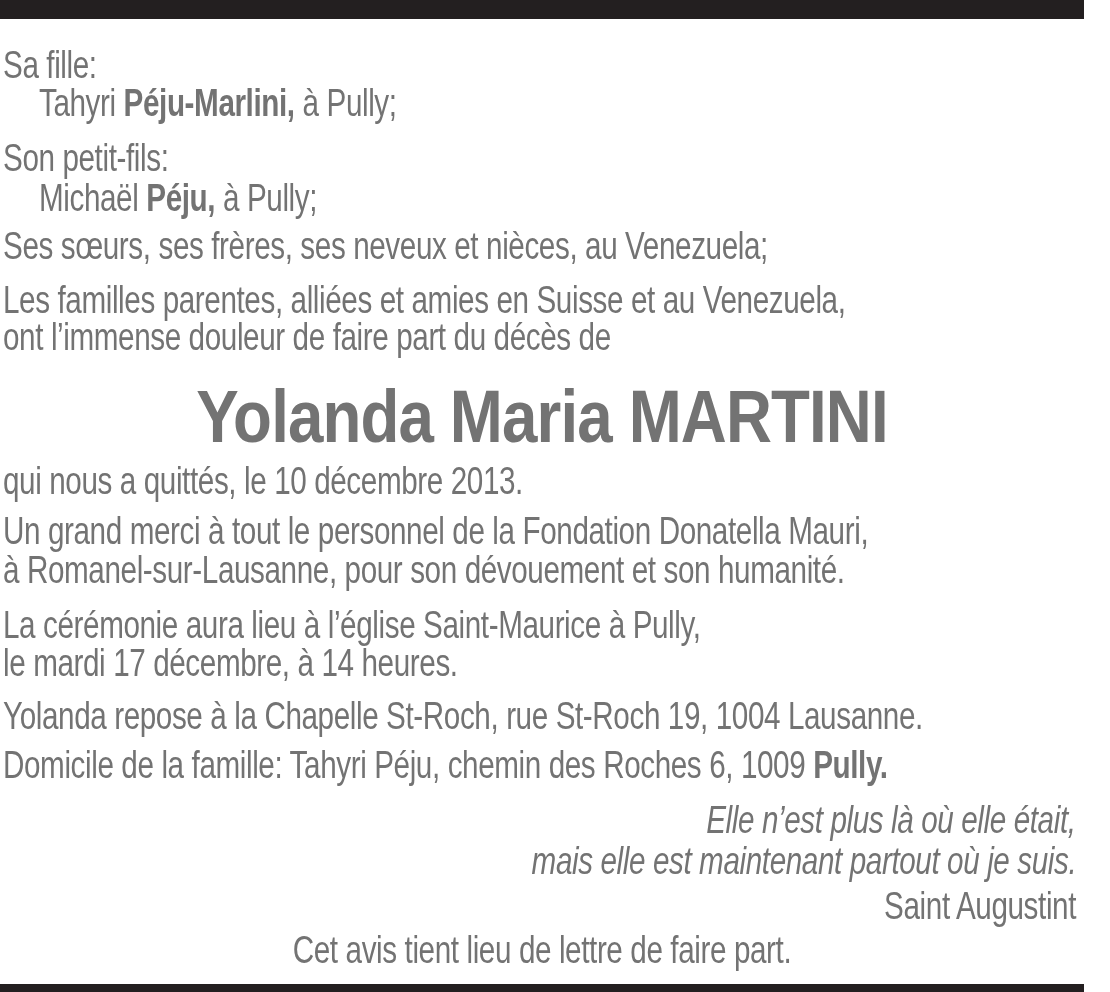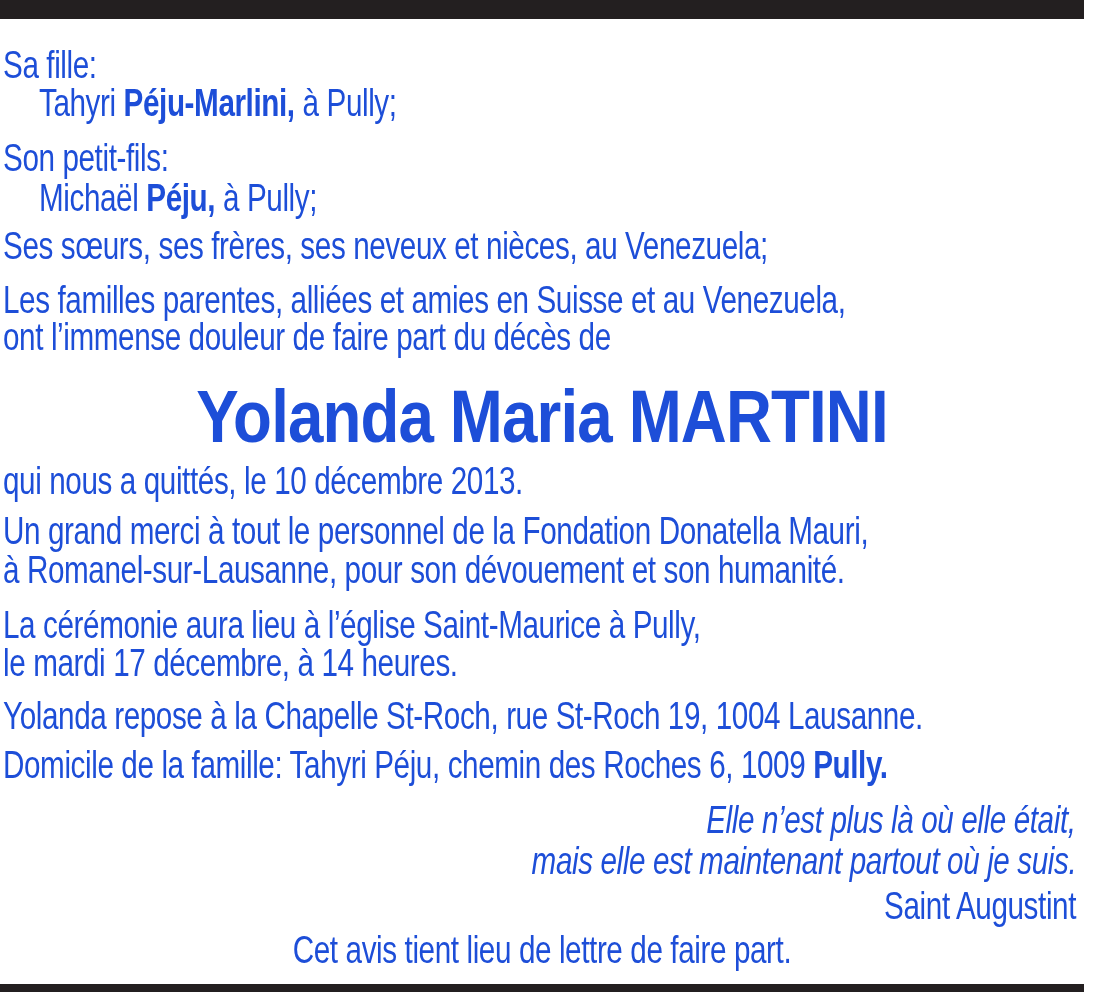--- a/index.html
+++ b/index.html
@@ -3,21 +3,21 @@
 <meta charset="utf-8">
 <style>
   html, body { margin: 0; padding: 0; background: #ffffff; }
   .page {
     position: relative;
     width: 1084px;
     height: 992px;
     background: #ffffff;
     overflow: hidden;
     font-family: "Liberation Sans", "DejaVu Sans", sans-serif;
-    color: #1d4ed8;
+    color: #737373;
   }
   .bar { position: absolute; left: 0; right: 0; background: #231f20; }
   .bar-top { top: 0; height: 19px; }
   .bar-bottom { bottom: 0; height: 8px; }
 
   .ln {
     position: absolute;
     left: 3px;
     white-space: nowrap;
     font-size: 38px;

